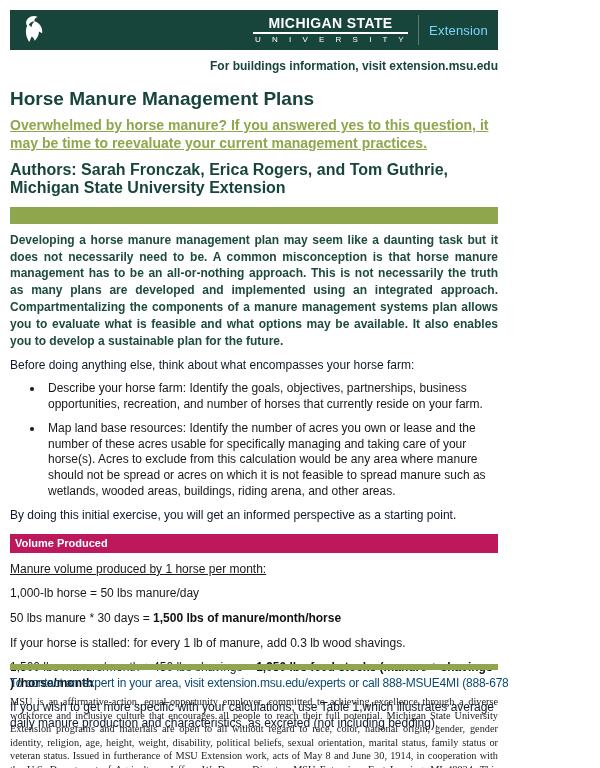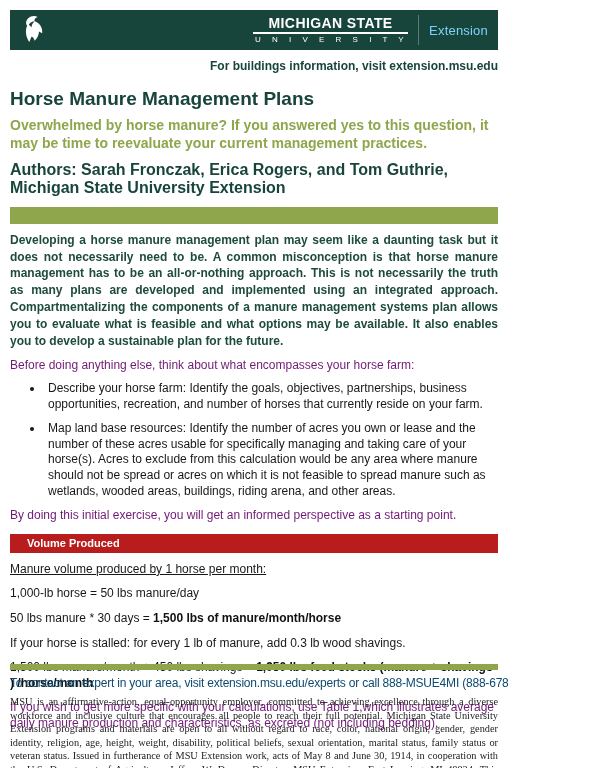--- a/index.html
+++ b/index.html
@@ -14,31 +14,31 @@
   .wordmark { color:#fff; text-align:center; line-height:1; }
   .wordmark-top { font-weight:bold; font-size:14px; letter-spacing:0.4px; border-bottom:2px solid #fff; padding-bottom:2px; }
   .wordmark-sub { font-size:8px; letter-spacing:4.5px; margin-top:2px; padding-left:2px; }
   .vsep { width:1px; height:30px; background:#5d7d72; }
   .brand { color:#7dd3fc; font-size:13px; font-weight:normal; letter-spacing:0.2px; }
 
   .info-line { margin:9px 10px 0; text-align:right; color:#18453B; font-weight:bold; font-size:12px; }
 
   
   .title { margin:15px 10px 0; font-size:19px; font-weight:bold; color:#18453B; }
-  .subtitle { margin:7px 10px 0; font-size:14px; font-weight:bold; color:#8FA64C; line-height:1.28; }
+  .subtitle { margin:7px 10px 0; font-size:14px; font-weight:bold; color:#8FA64C; line-height:1.28;text-decoration:underline; }
   .authors { margin:8px 10px 0; font-size:16px; font-weight:bold; color:#18453B; }
   .divider-bar { margin:10px 10px 0; height:17px; background:#8FA64C; }
 
   
   .intro { margin:8px 10px 0; font-size:12px; font-weight:bold; color:#1E4B3E; text-align:justify; line-height:1.4; }
-  .body-text { margin:9px 10px 0; font-size:12px; color:#701a75; line-height:1.3; }
+  .body-text { margin:9px 10px 0; font-size:12px; color:#0f172a; line-height:1.3; }
   ul.bullets { margin:7px 10px 0 10px; padding-left:34px; }
   ul.bullets li { font-size:12px; color:#181818; line-height:1.3; margin-bottom:9px; padding-left:4px; }
 
-  .section-bar { margin:10px 10px 0; background:#b91c1c; color:#fff; font-weight:bold; font-size:11px; padding:3px 17px 4px; }
+  .section-bar { margin:10px 10px 0; background:#be185d; color:#fff; font-weight:bold; font-size:11px; padding:3px 5px 4px; }
   .underlined { text-decoration:underline; }
   .calc-line { margin:9px 10px 0; font-size:12px; color:#181818; line-height:1.3; }
   .calc-line b { font-weight:bold; color:#111; }
 
   
   .footer { position:absolute; left:10px; right:10px; top:664px; }
   .footer-bar { height:6px; background:#8FA64C; }
   .contact-line { margin-top:6px; color:#0c4a6e; font-weight:normal; font-size:12px; letter-spacing:-0.2px; white-space:nowrap; }
   .fine-print { margin-top:5px; font-family:"Liberation Serif", serif; font-size:10.3px; line-height:1.32; text-align:justify; color:#1c1c1c; }
 </style>

